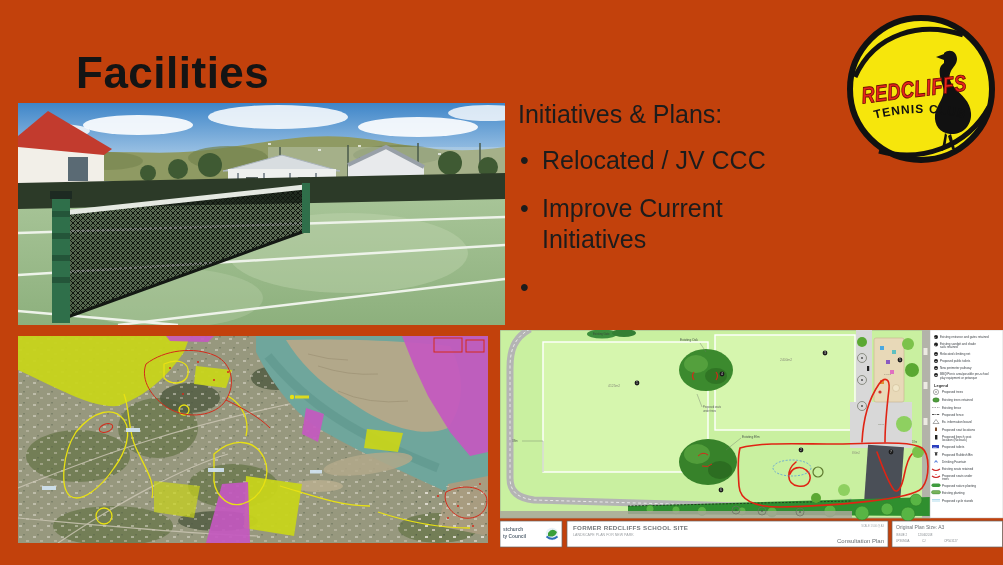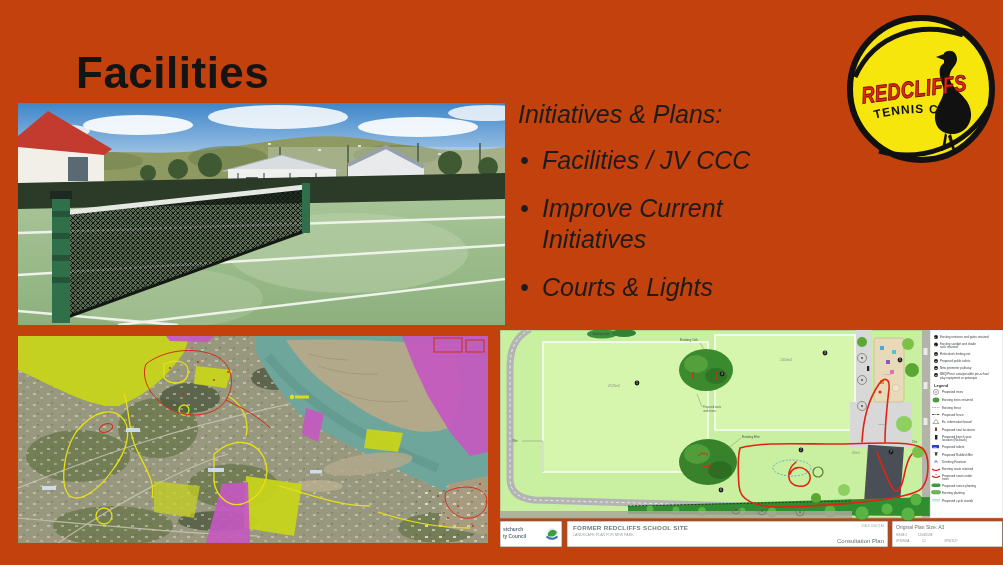--- a/index.html
+++ b/index.html
@@ -7,21 +7,21 @@
     position:relative;width:1003px;height:565px;background:#c2410c;overflow:hidden;
     font-family:"Liberation Sans", sans-serif;
     padding-left:36px;
   }
   .abs{position:absolute;}
   
   .title{
     left:76px;top:48px;font-size:44px;font-weight:600;color:#141414;letter-spacing:0.5px;
   }
   
-  .textblock{left:518px;top:100px;width:315px;color:#1c1c1c;font-style:italic;}
+  .textblock{left:518px;top:100px;width:315px;color:#1c1c1c;}
   .textblock .heading{font-size:25px;margin-bottom:16px;}
   .textblock ul{list-style:none;margin:0;padding:0;}
   .textblock li{position:relative;padding-left:24px;font-size:25px;line-height:31px;margin-bottom:17px;}
   .textblock .bullet{position:absolute;left:2px;top:0;}
   
   .photo{left:18px;top:103px;width:487px;height:222px;}
   .map{left:18px;top:336px;width:470px;height:207px;}
   .plan{left:500px;top:330px;width:503px;height:220px;}
   .logo{left:845px;top:13px;width:152px;height:152px;}
   svg{display:block;}
@@ -125,23 +125,23 @@
         <rect x="34" y="152" width="18" height="6" fill="#245539"></rect>
           <rect x="34" y="174" width="18" height="6" fill="#245539"></rect>
         <rect x="32" y="88" width="22" height="8" fill="#1d2a22"></rect>
       </g>
     </svg>
   </div>
 
   <div class="abs textblock">
     <div class="heading">Initiatives &amp; Plans:</div>
     <ul>
-      <li><span class="bullet">•</span><span>Facilities / JV CCC</span></li>
+      <li><span class="bullet">•</span><span>Relocated / JV CCC</span></li>
       <li><span class="bullet">•</span><span>Improve Current Initiatives</span></li>
-      <li><span class="bullet">•</span><span>Courts &amp; Lights</span></li>
+      <li><span class="bullet">•</span></li>
     </ul>
   </div>
 
   <div class="abs logo">
     <svg width="152" height="152" viewBox="0 0 152 152">
       <circle cx="76" cy="76" r="71" fill="#f6e60c" stroke="#111111" stroke-width="6"></circle>
       <path d="M 10,64 C 30,20 76,8 118,22" fill="none" stroke="#111111" stroke-width="5"></path>
       <path d="M 34,138 C 76,150 122,134 144,94" fill="none" stroke="#111111" stroke-width="5"></path>
       <g fill="#111111">
         <path d="M 99,40 c 6,-5 13,-1 13,6 c 0,5 -4,8 -6,12 c -3,6 -1,11 3,16 c 8,9 16,14 17,26 c 1,13 -9,22 -21,21 c -10,-1 -16,-9 -15,-19 c 1,-8 6,-13 8,-20 c 2,-7 -2,-12 -3,-19 c -1,-7 0,-10 4,-13 z"></path>

